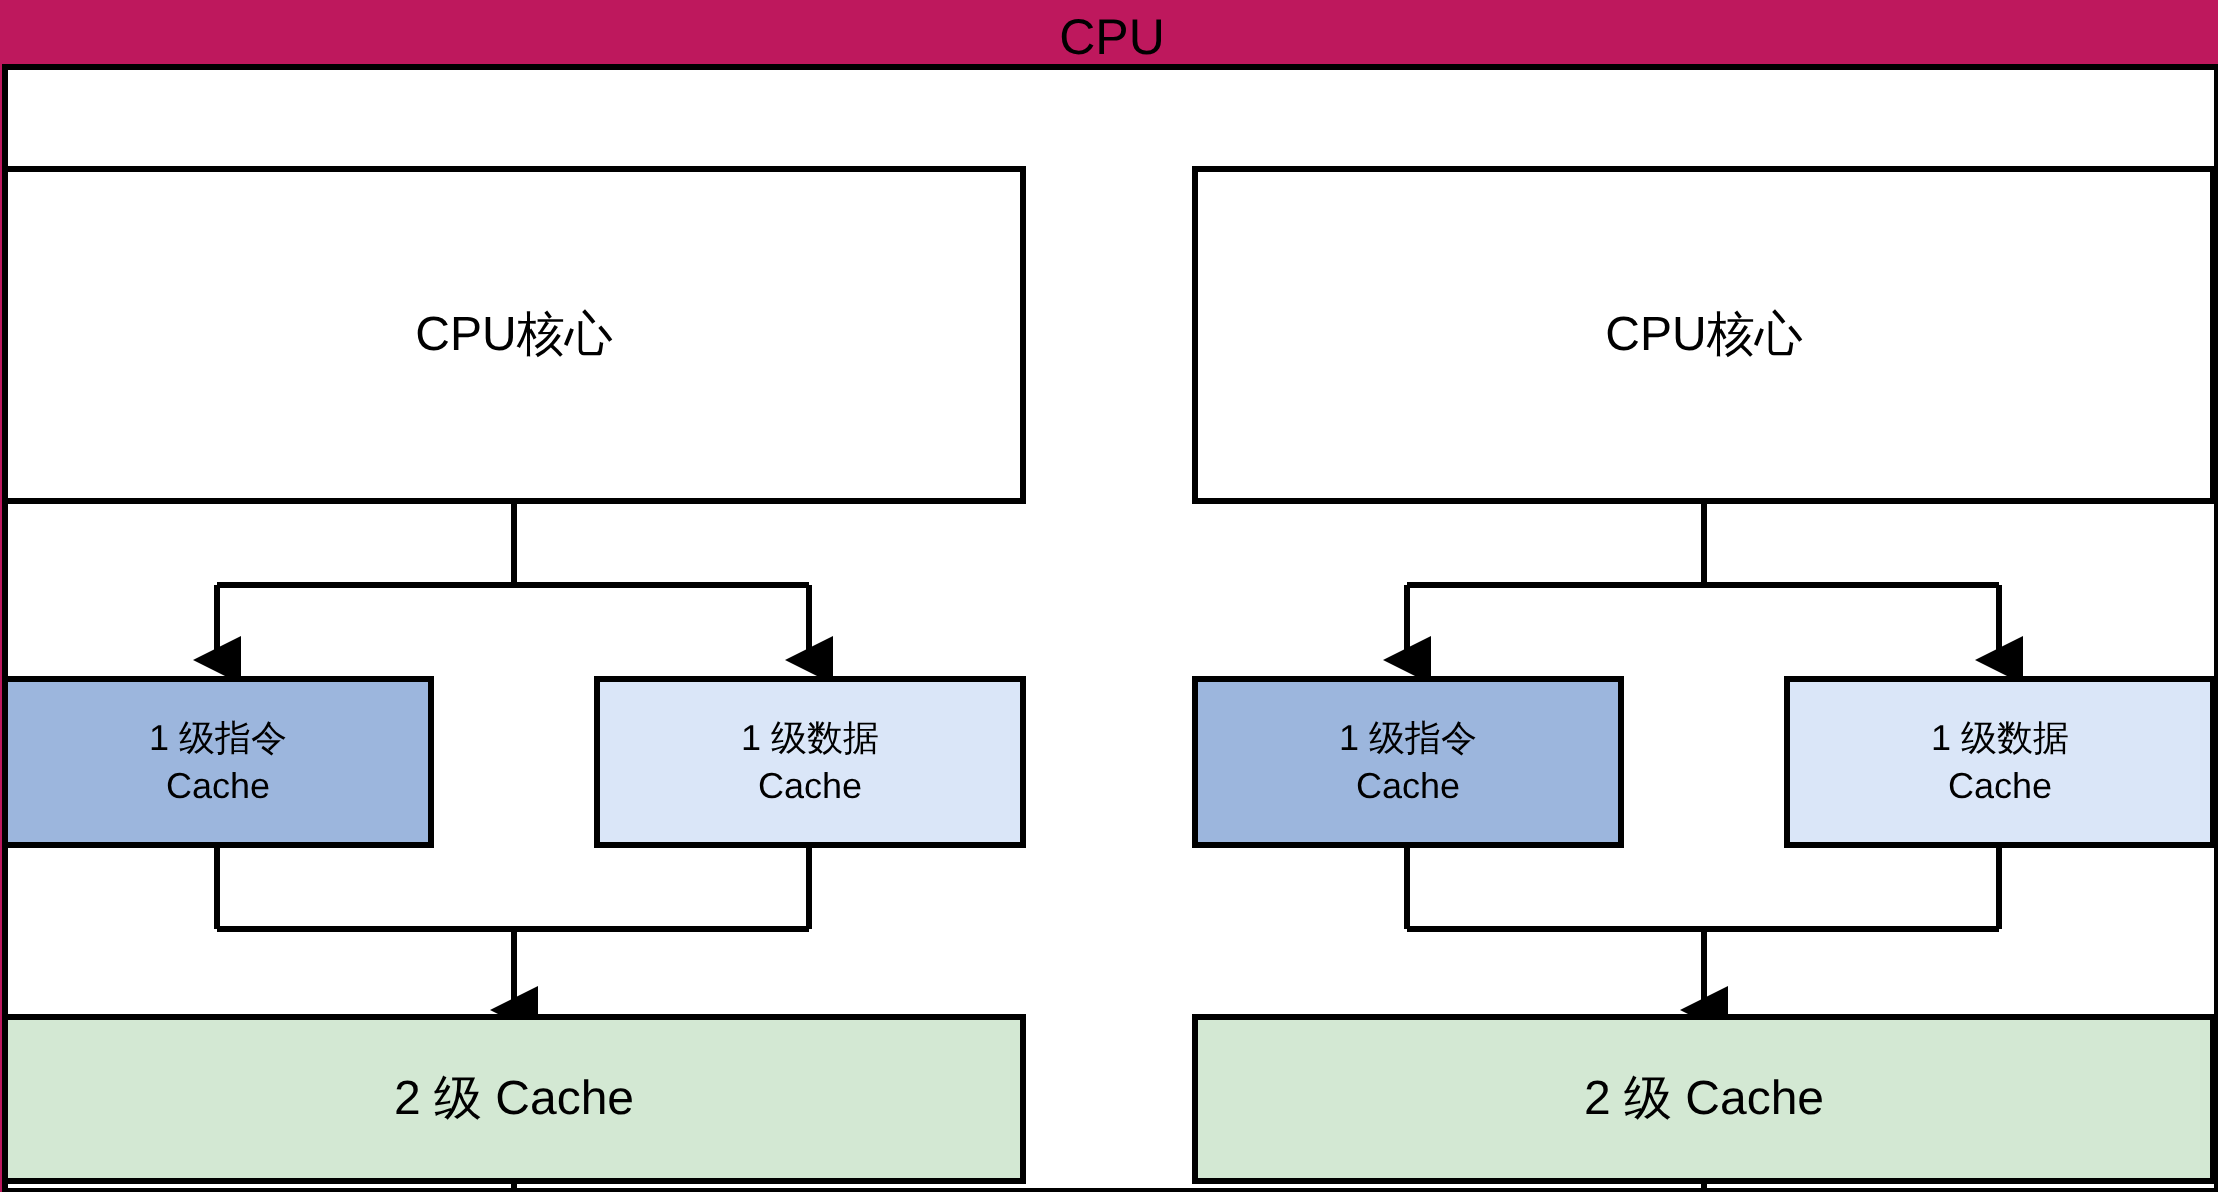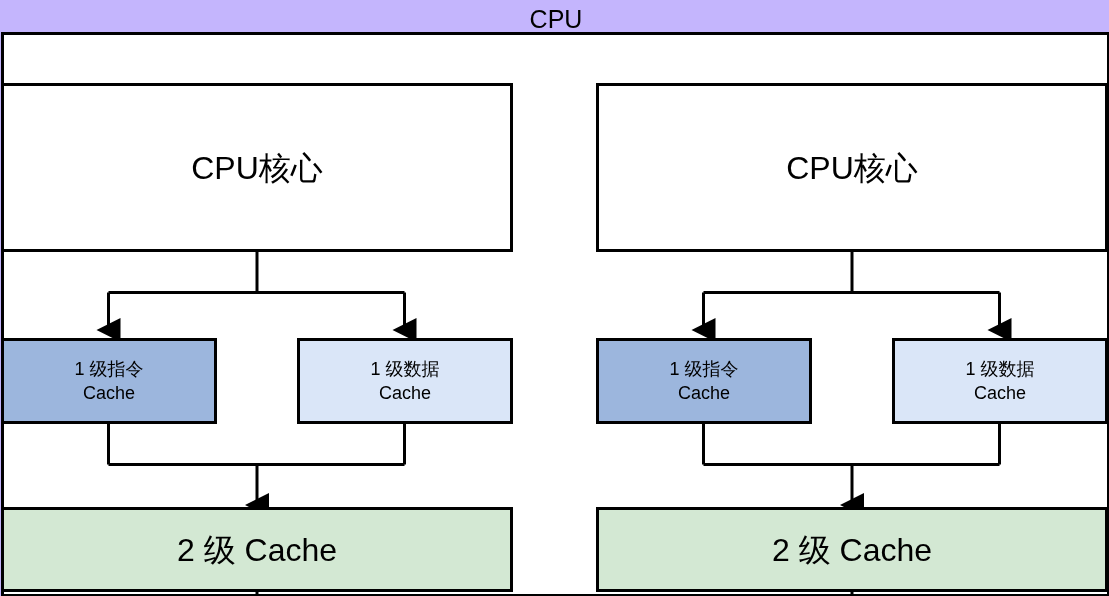--- a/index.html
+++ b/index.html
@@ -8,21 +8,21 @@
     padding: 0;
     background: #ffffff;
   }
   body {
     font-family: "Liberation Sans", "DejaVu Sans", sans-serif;
   }
   #diagram-root {
     position: relative;
     width: 1109px;
     height: 596px;
-    background: #c4b5fd;
+    background: #be185d;
     overflow: hidden;
   }
   .svg-layer {
     position: absolute;
     left: 0;
     top: 0;
     width: 1109px;
     height: 596px;
   }
   .box-label {
@@ -35,23 +35,23 @@
     color: #000000;
     line-height: 1.32;
     white-space: pre-line;
     pointer-events: none;
   }
   .title-label {
     position: absolute;
     text-align: center;
     color: #000000;
   }
-  .lbl-core     { font-size: 32px; }
+  .lbl-core     { font-size: 24px; }
   .lbl-l1       { font-size: 18px; }
-  .lbl-l2       { font-size: 32px; }
+  .lbl-l2       { font-size: 24px; }
   .lbl-title    { font-size: 25px; }
 </style>
 </head>
 <body>
 
 <div id="diagram-root">
 
   <svg class="svg-layer" viewBox="0 0 1109 596">
     <defs>
       <marker id="arrowhead" markerWidth="9" markerHeight="9" refX="4.2" refY="4.4" orient="auto" markerUnits="strokeWidth">

